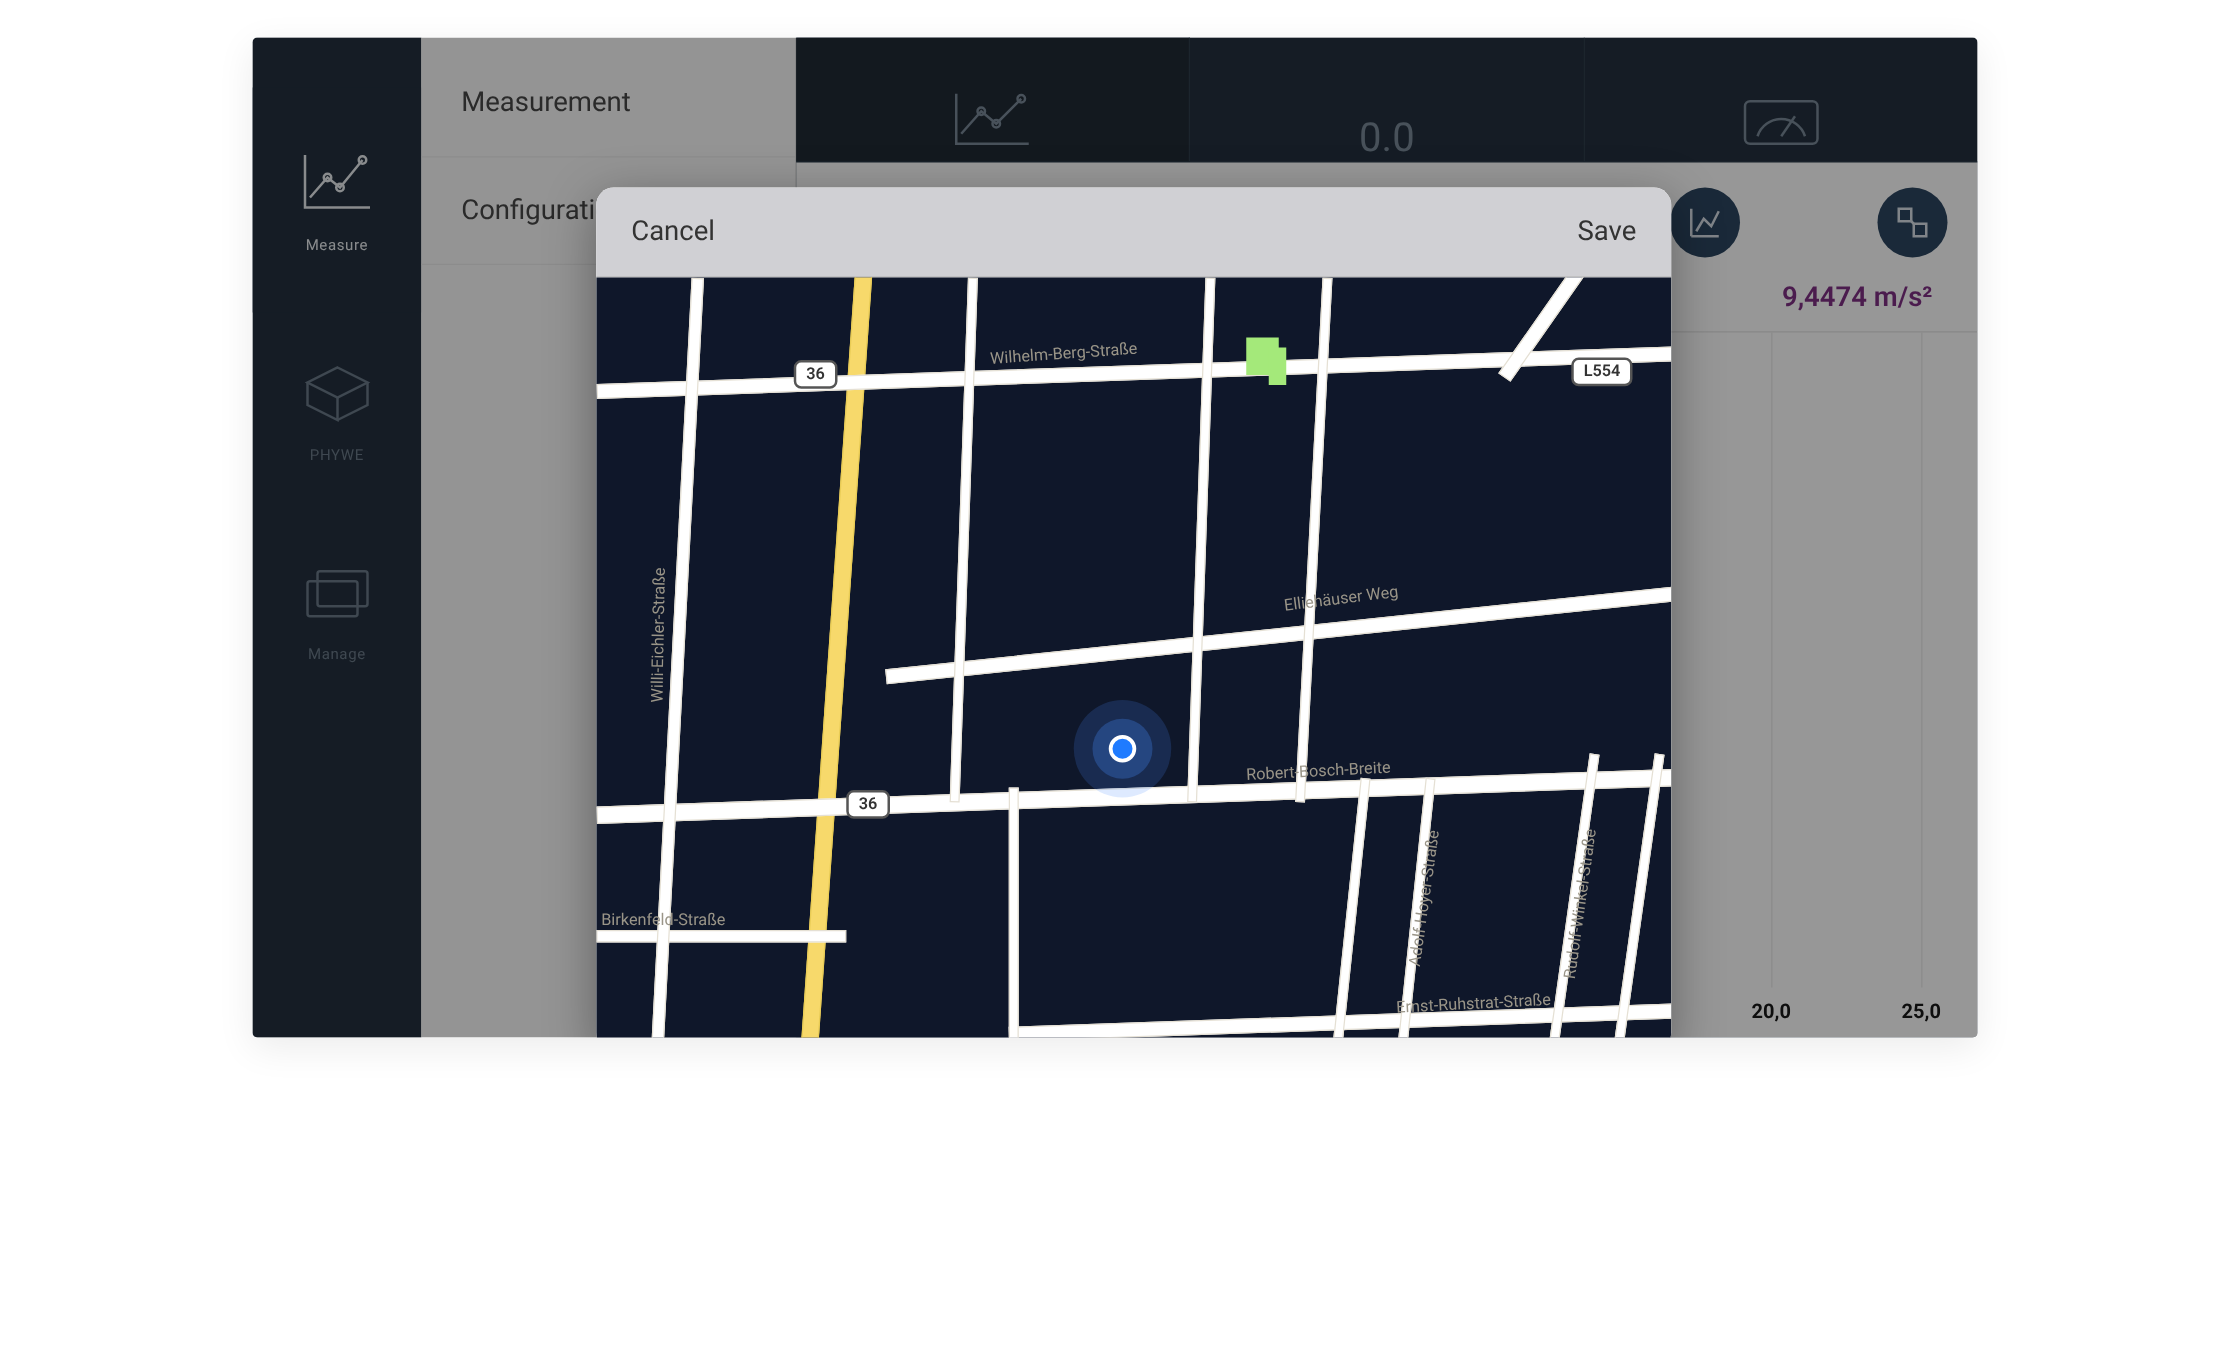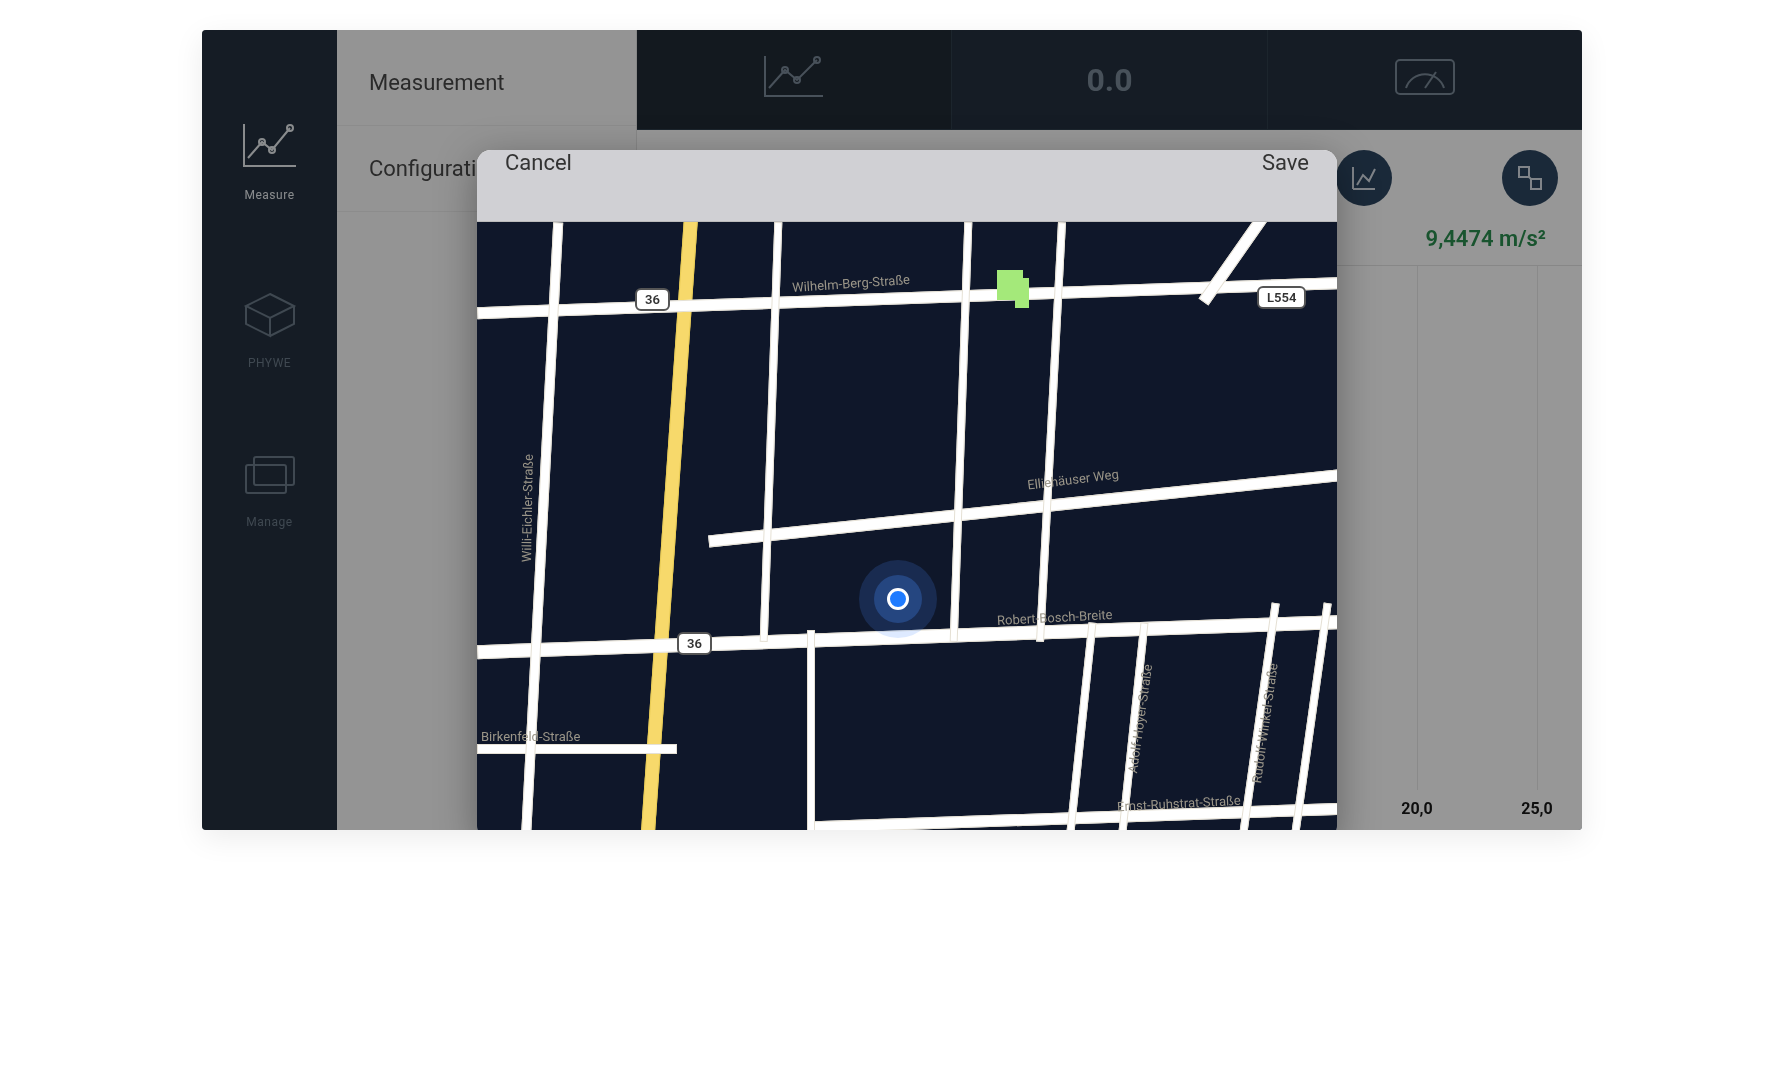--- a/index.html
+++ b/index.html
@@ -66,25 +66,25 @@
     flex-direction: column;
   }
   .topbar {
     height: 100px;
     border-bottom: 1px solid #1a2a3a;
     display: flex;
   }
   .topbar-seg {
     flex: 1;
     display: flex;
-    align-items: center;
+    align-items: flex-end;
     justify-content: center;
     color: #6a7a8a;
     font-size: 32px;
-    font-weight: 700;
+    font-weight: 400;
     border-right: 1px solid #1a2a3a;
   }
   .topbar-seg:last-child { border-right: none; }
   .topbar-seg.active { background: #0a1520; }
   .topbar-seg svg { stroke: #6a7a8a; }
 
   .chartarea {
     flex: 1;
     background: #fafafa;
     position: relative;
@@ -107,21 +107,21 @@
     cursor: pointer;
   }
   .tool-btn svg { stroke: #cfd8e0; fill: none; }
 
   .chart-meas {
     position: absolute;
     top: 96px;
     right: 36px;
     font-size: 22px;
     font-weight: 600;
-    color: #15803d;
+    color: #701a75;
   }
   .chart-grid {
     position: absolute;
     left: 0; right: 0;
     top: 135px;
     bottom: 0;
     border-top: 1px solid #ddd;
   }
   .vgrid { position:absolute; top:0; bottom:40px; width:0; border-left:1px solid #e2e2e2; }
   .xlabel { position:absolute; transform: translateX(-50%); font-weight: bold; }
@@ -144,21 +144,21 @@
     border-radius: 14px;
     overflow: hidden;
     box-shadow: 0 10px 40px rgba(0,0,0,0.35);
     display: flex;
     flex-direction: column;
   }
   .modal-header {
     height: 72px;
     background: #d0d0d4;
     display: flex;
-    align-items: flex-start;
+    align-items: center;
     justify-content: space-between;
     padding: 0 28px;
     border-bottom: 1px solid #bbb;
   }
   .modal-btn {
     font-size: 22px;
     color: #333;
     cursor: pointer;
     background: none;
     border: none;

